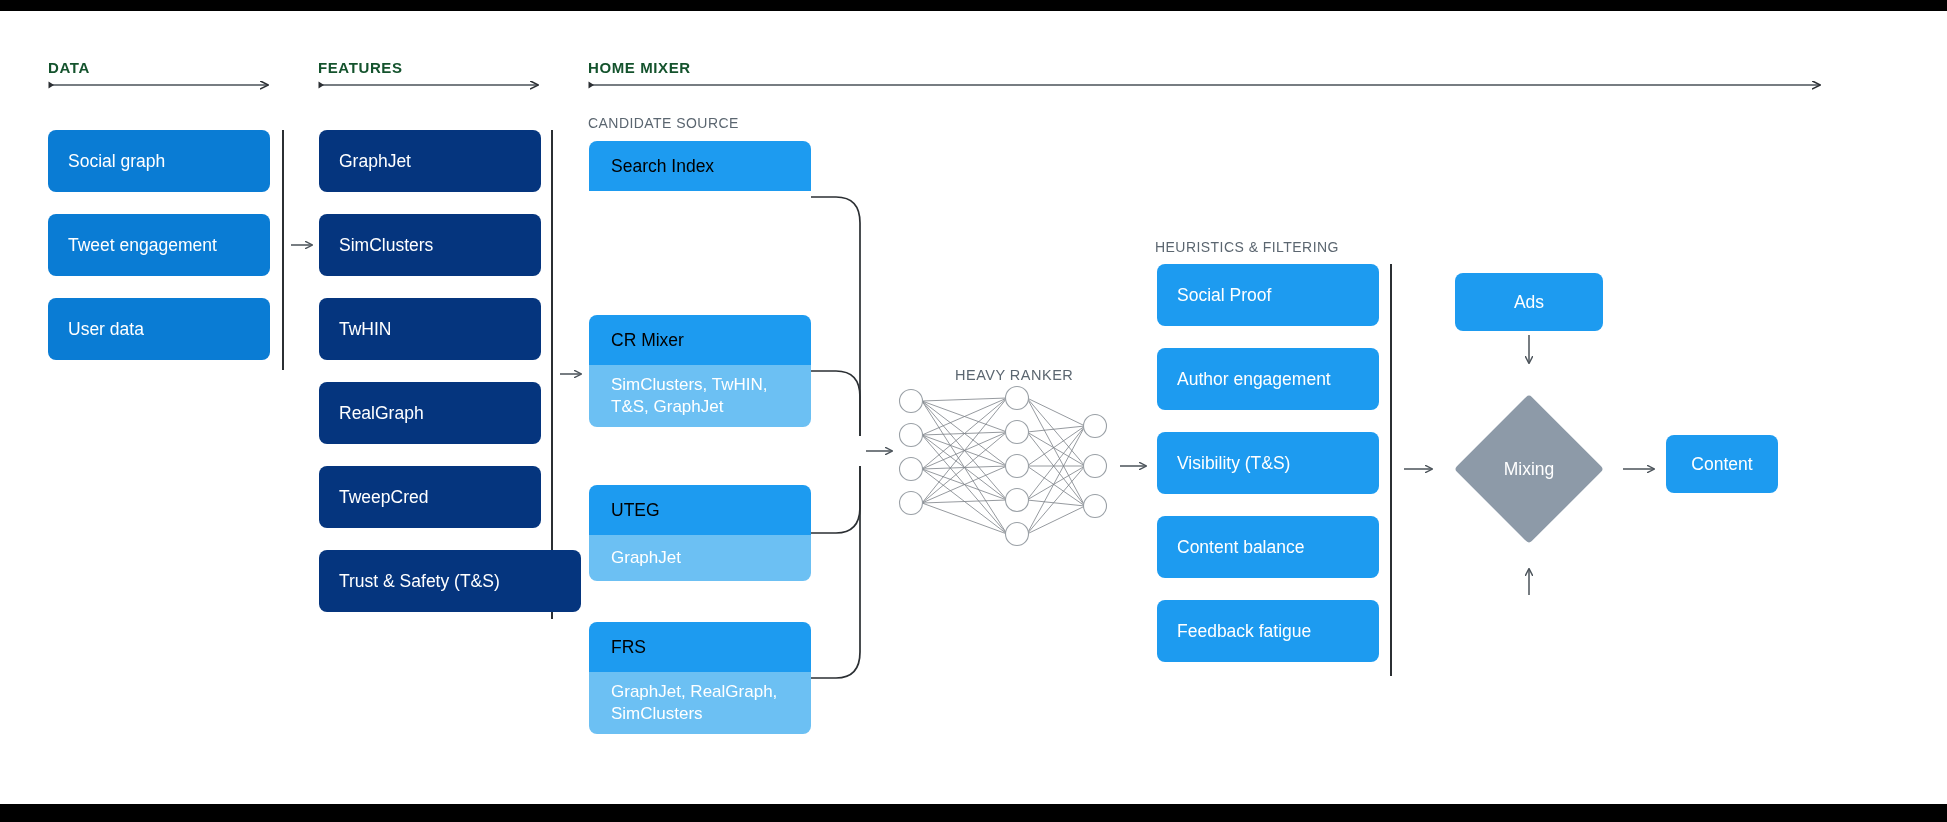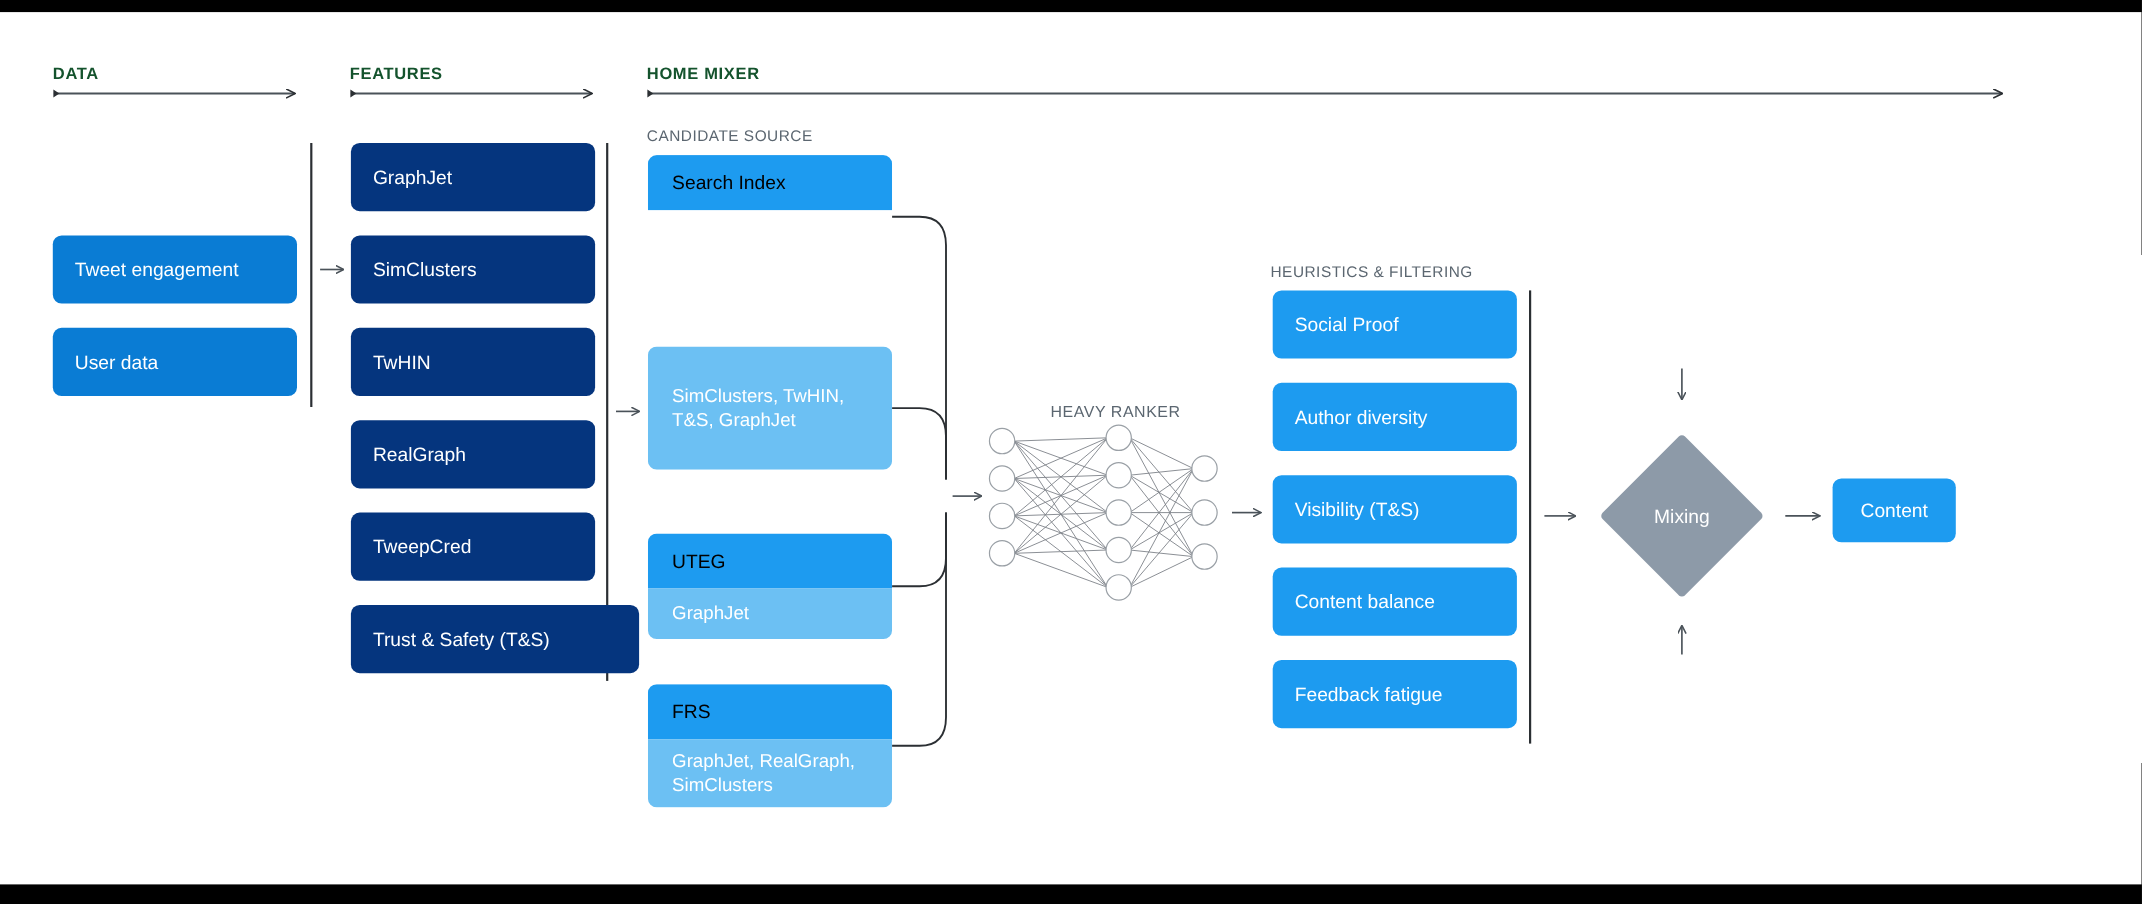--- a/index.html
+++ b/index.html
@@ -140,20 +140,23 @@
     <div class="sec-title" style="left:588px; top:48px;">HOME MIXER</div>
 
     <div class="sub-title" style="left:588px; top:104px;">CANDIDATE SOURCE</div>
     <div class="sub-title" style="left:1155px; top:228px;">HEURISTICS &amp; FILTERING</div>
     <div class="hr-label" style="left:955px; top:356px;">HEAVY RANKER</div>
 
     <div class="vrule" style="left:282px; top:119px; height:240px;"></div>
     <div class="vrule" style="left:551px; top:119px; height:489px;"></div>
     <div class="vrule" style="left:1390px; top:253px; height:412px;"></div>
 
+    <div class="card light" style="left:48px; top:119px; width:222px; height:62px;">
+      <span>Social graph</span>
+    </div>
     <div class="card light" style="left:48px; top:203px; width:222px; height:62px;">
       <span>Tweet engagement</span>
     </div>
     <div class="card light" style="left:48px; top:287px; width:222px; height:62px;">
       <span>User data</span>
     </div>
 
     <div class="card navy" style="left:319px; top:119px; width:222px; height:62px;">
       <span>GraphJet</span>
     </div>
@@ -171,49 +174,53 @@
     </div>
     <div class="card navy" style="left:319px; top:539px; width:262px; height:62px;">
       <span>Trust &amp; Safety (T&amp;S)</span>
     </div>
 
     <div class="cs-card" style="left:589px; top:130px; width:222px; height:112px;">
       <div class="cs-head" style="height:50px;">Search Index</div>
     </div>
 
     <div class="cs-card" style="left:589px; top:304px; width:222px; height:112px;">
+      <div class="cs-head" style="height:50px;">CR Mixer</div>
       <div class="cs-body" style="white-space: normal;">SimClusters, TwHIN, T&amp;S, GraphJet</div>
     </div>
 
     <div class="cs-card" style="left:589px; top:474px; width:222px; height:96px;">
       <div class="cs-head" style="height:50px;">UTEG</div>
       <div class="cs-body" style="white-space: normal;">GraphJet</div>
     </div>
 
     <div class="cs-card" style="left:589px; top:611px; width:222px; height:112px;">
       <div class="cs-head" style="height:50px;">FRS</div>
       <div class="cs-body" style="white-space: normal;">GraphJet, RealGraph, SimClusters</div>
     </div>
 
     <div class="card bright" style="left:1157px; top:253px; width:222px; height:62px;">
       <span>Social Proof</span>
     </div>
     <div class="card bright" style="left:1157px; top:337px; width:222px; height:62px;">
-      <span>Author diversity</span>
+      <span>Author engagement</span>
     </div>
     <div class="card bright" style="left:1157px; top:421px; width:222px; height:62px;">
       <span>Visibility (T&amp;S)</span>
     </div>
     <div class="card bright" style="left:1157px; top:505px; width:222px; height:62px;">
       <span>Content balance</span>
     </div>
     <div class="card bright" style="left:1157px; top:589px; width:222px; height:62px;">
       <span>Feedback fatigue</span>
     </div>
 
+    <div class="card bright" style="left:1455px; top:262px; width:148px; height:58px; justify-content:center; padding:0;">
+      <span>Ads</span>
+    </div>
 
     <div class="diamond-wrap" style="left:1476px; top:405px; width:106px; height:106px;">
       <div class="diamond"></div>
       <div class="diamond-label" style="width:106px;height:106px;">Mixing</div>
     </div>
 
 
     <div class="card bright" style="left:1666px; top:424px; width:112px; height:58px; justify-content:center; padding:0;">
       <span>Content</span>
     </div>

